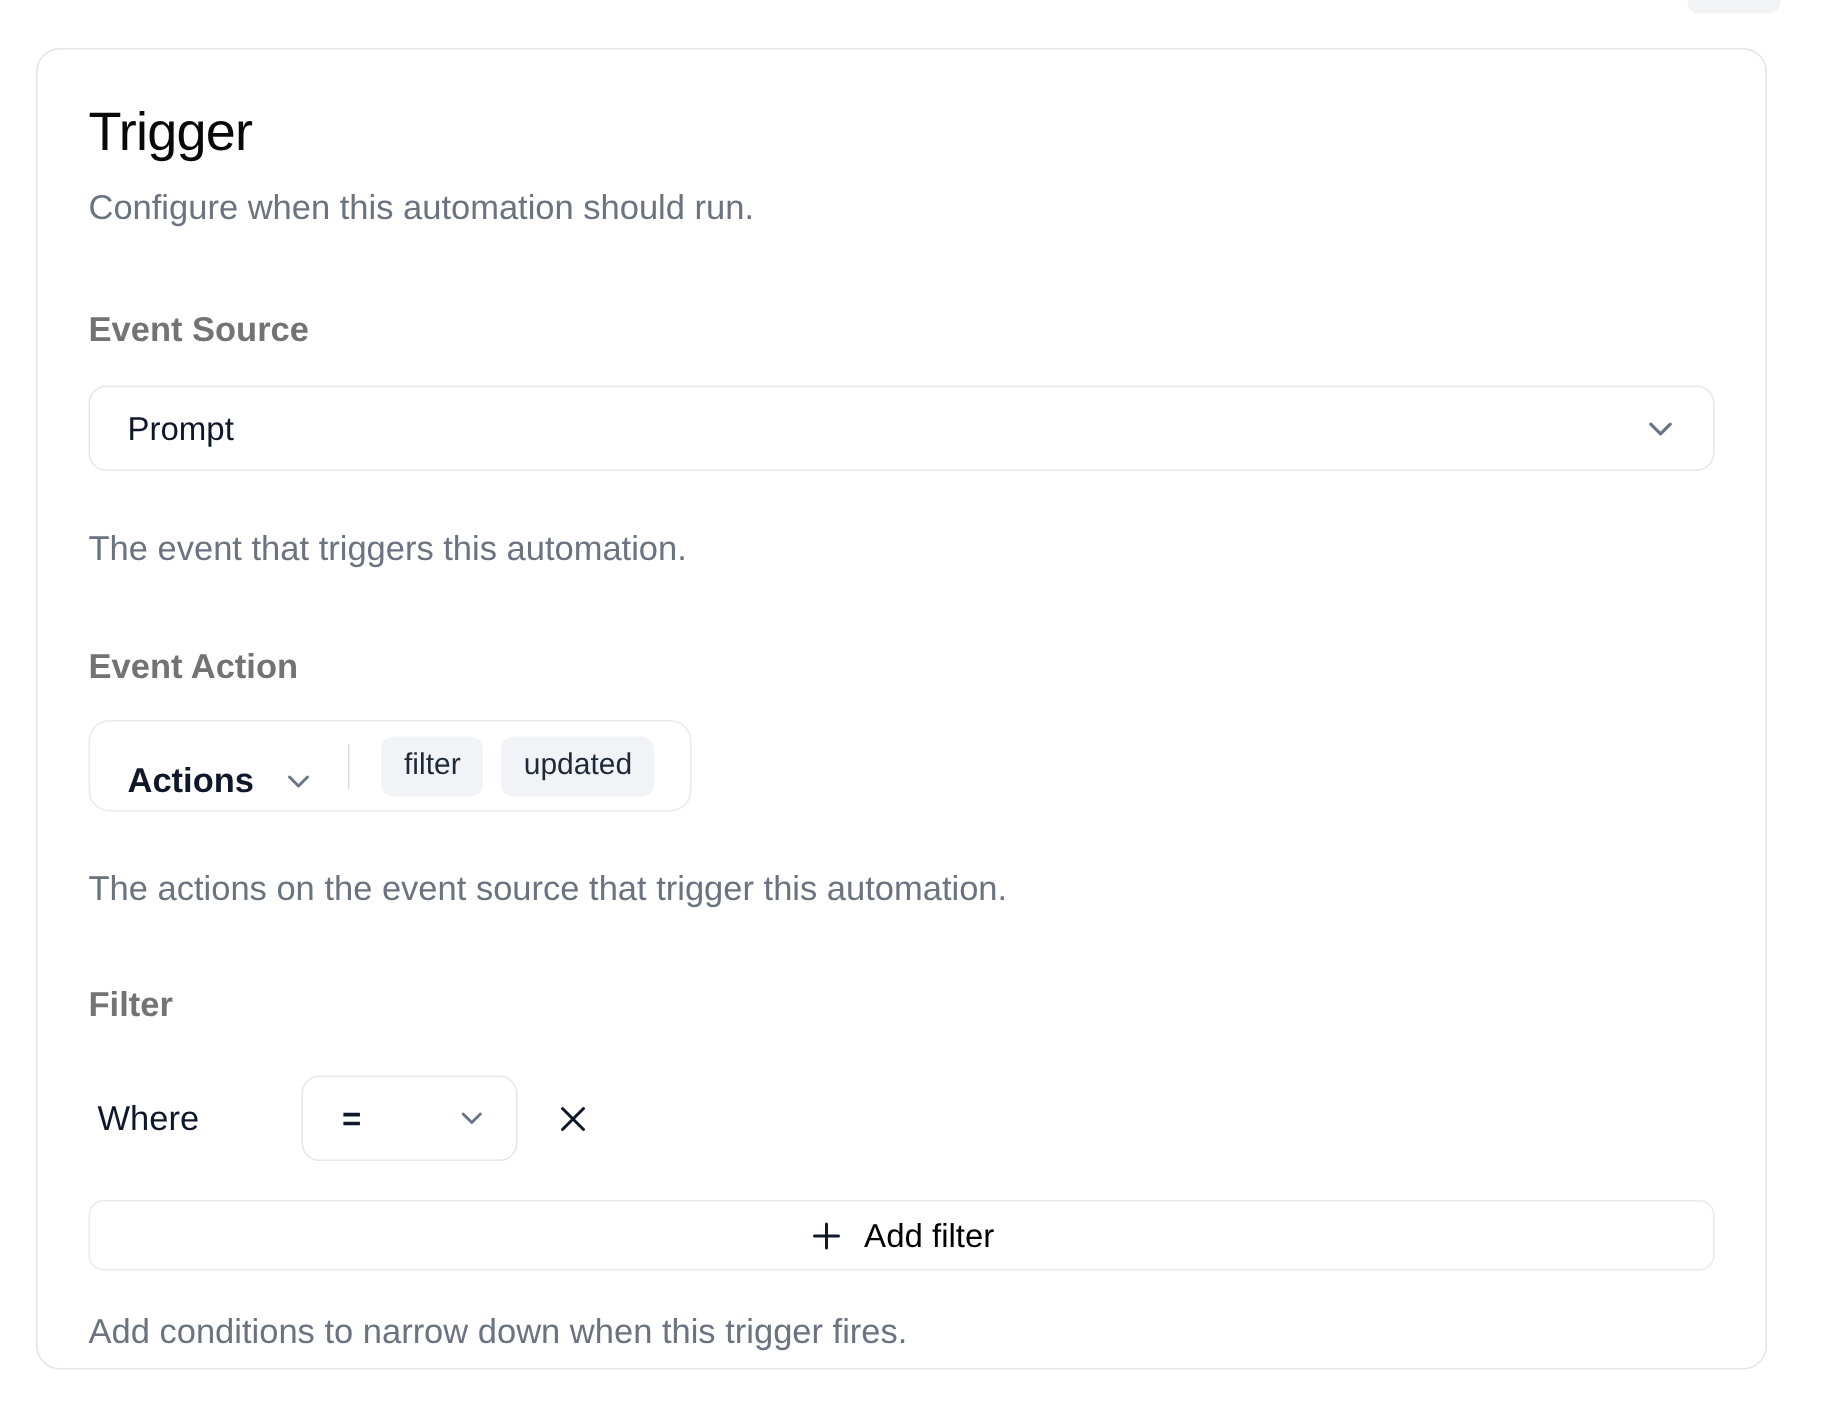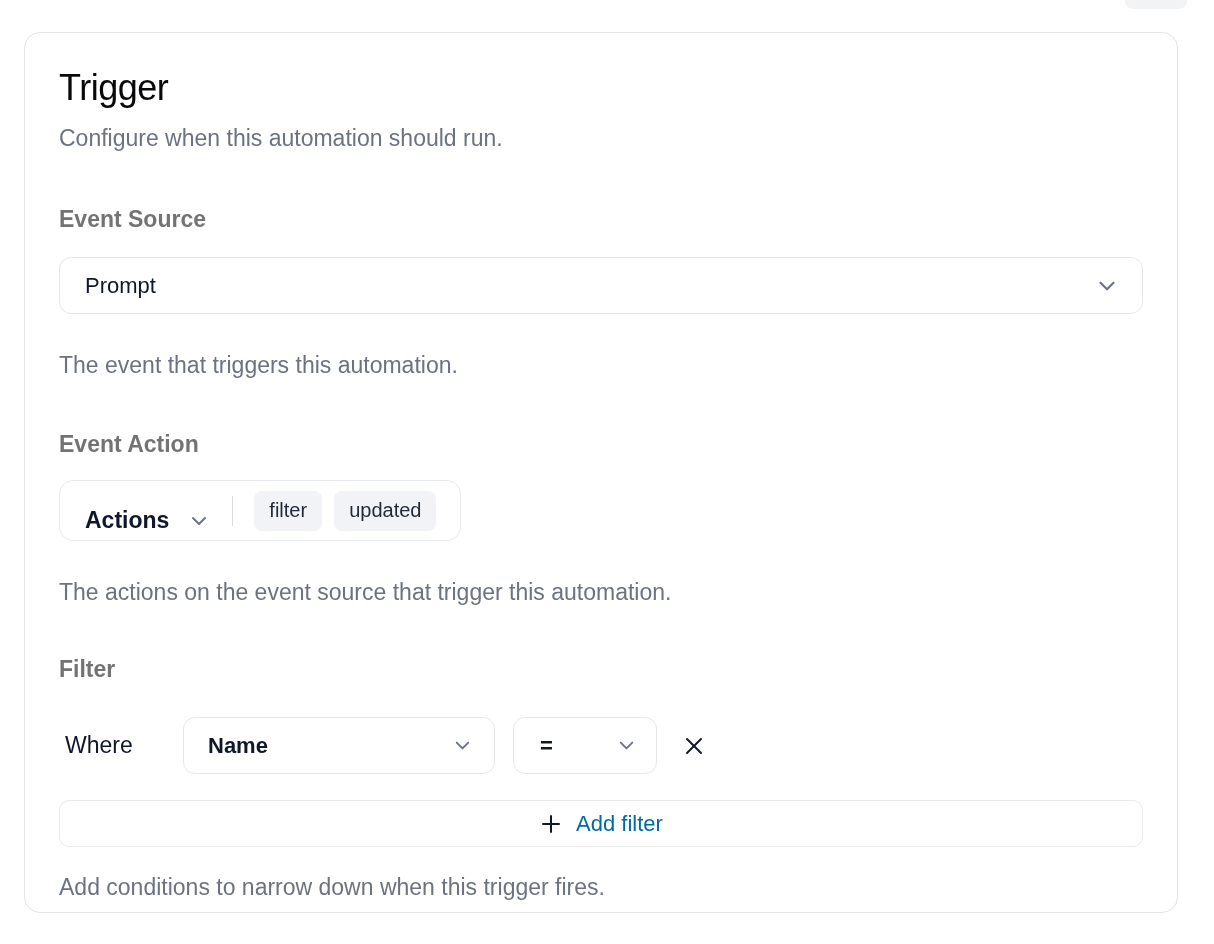--- a/index.html
+++ b/index.html
@@ -181,21 +181,21 @@
     background: #ffffff;
     border: 1px solid #e9eaee;
     border-radius: 10px;
     display: flex;
     align-items: center;
     justify-content: center;
     gap: 13px;
     font-family: inherit;
     font-size: 22px;
     font-weight: 500;
-    color: #0369a1;
+    color: #000000;
     cursor: pointer;
   }
 </style>
 </head>
 <body>
 
 <div class="clipped-top"></div>
 
 <div class="card">
 
@@ -224,26 +224,20 @@
     <div class="vdivider"></div>
     <span class="tag">filter</span>
     <span class="tag">updated</span>
   </div>
   <p class="help-text">The actions on the event source that trigger this automation.</p>
 
   
   <div class="field-label third">Filter</div>
   <div class="filter-row">
     <span class="where-label">Where</span>
-    <button class="select name-select">
-      <span>Name</span>
-      <svg class="chev" width="23" height="23" viewBox="0 0 24 24" fill="none" stroke="#697586" stroke-width="2" stroke-linecap="round" stroke-linejoin="round">
-          <polyline points="6 9 12 15 18 9"></polyline>
-        </svg>
-    </button>
     <button class="select op-select">
       <span>=</span>
       <svg class="chev" width="23" height="23" viewBox="0 0 24 24" fill="none" stroke="#697586" stroke-width="2" stroke-linecap="round" stroke-linejoin="round">
           <polyline points="6 9 12 15 18 9"></polyline>
         </svg>
     </button>
     <button class="close-btn">
       <svg width="24" height="24" viewBox="0 0 24 24" fill="none" stroke="#0f172a" stroke-width="2" stroke-linecap="round">
           <line x1="5" y1="5" x2="19" y2="19"></line>
           <line x1="19" y1="5" x2="5" y2="19"></line>

